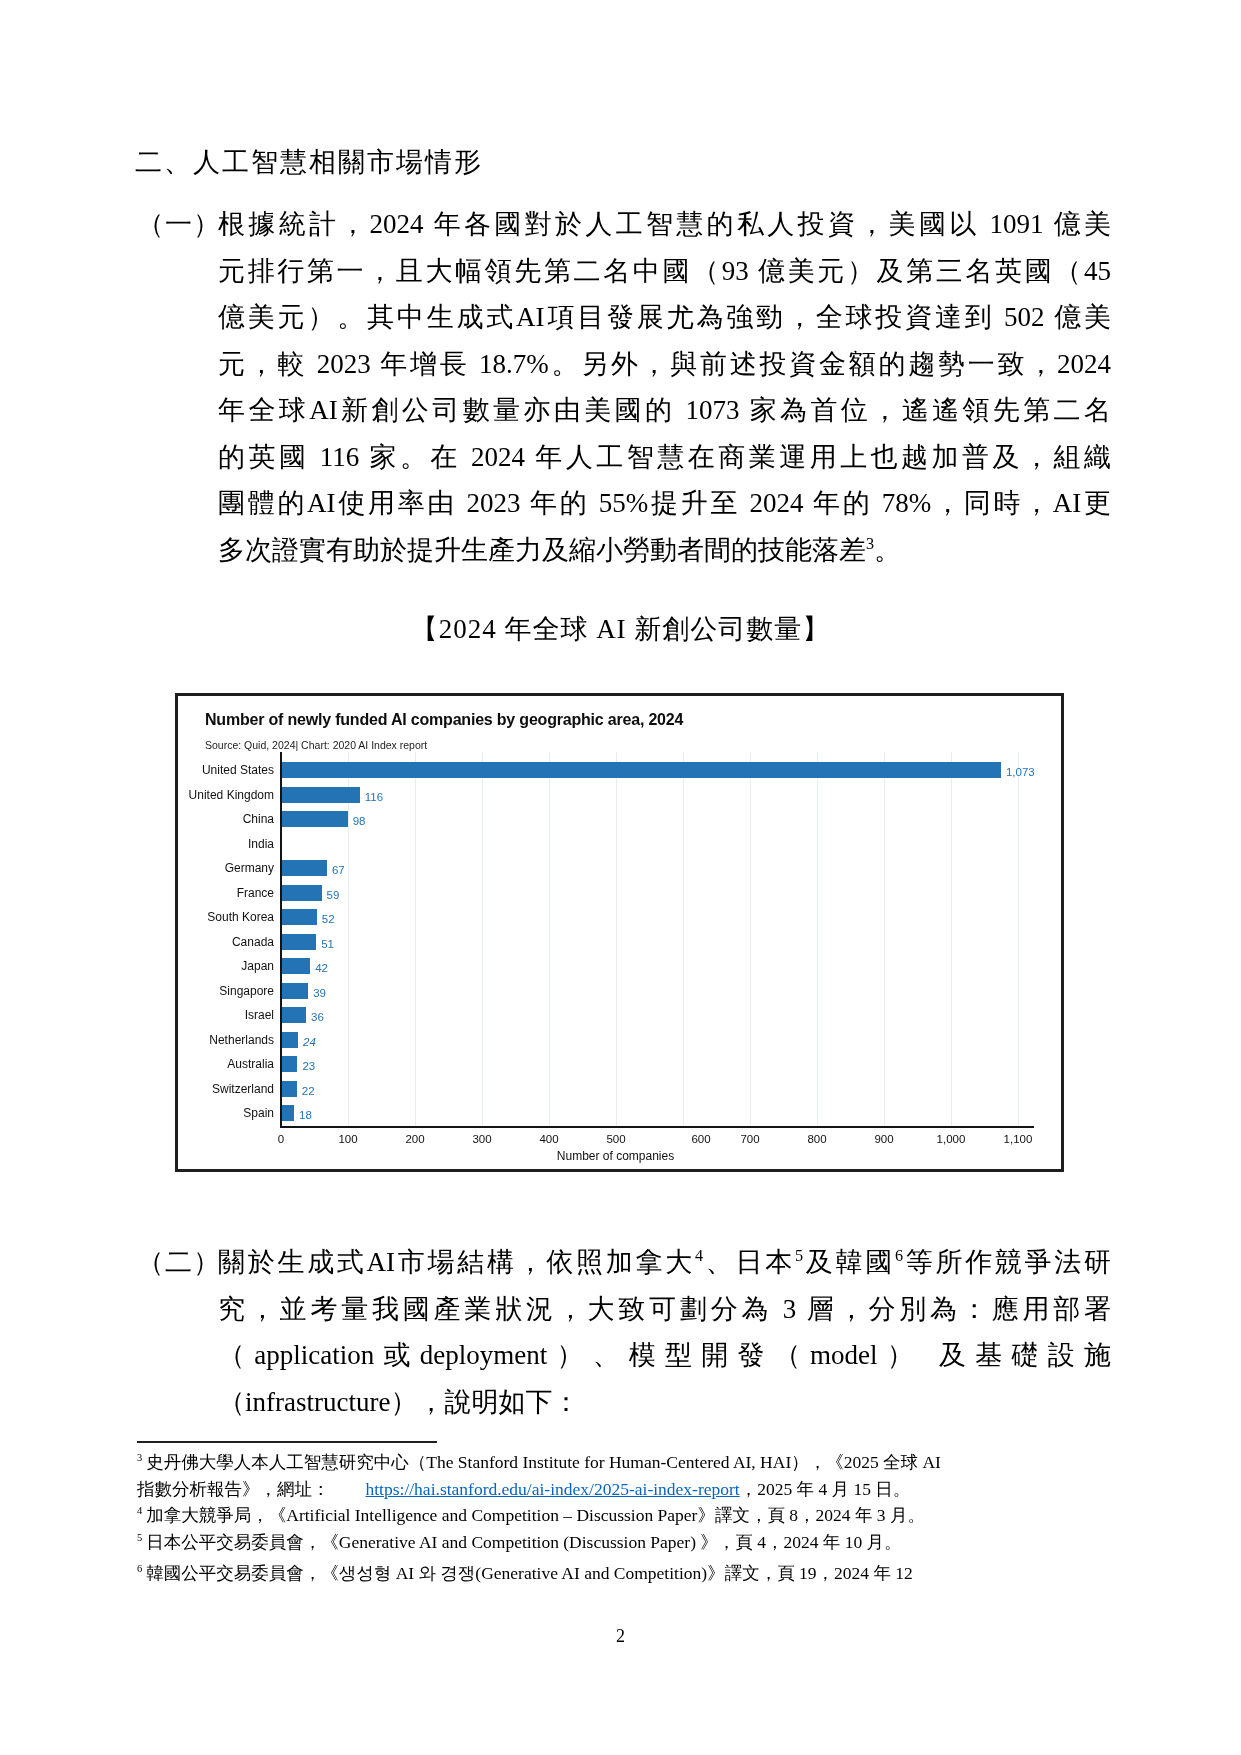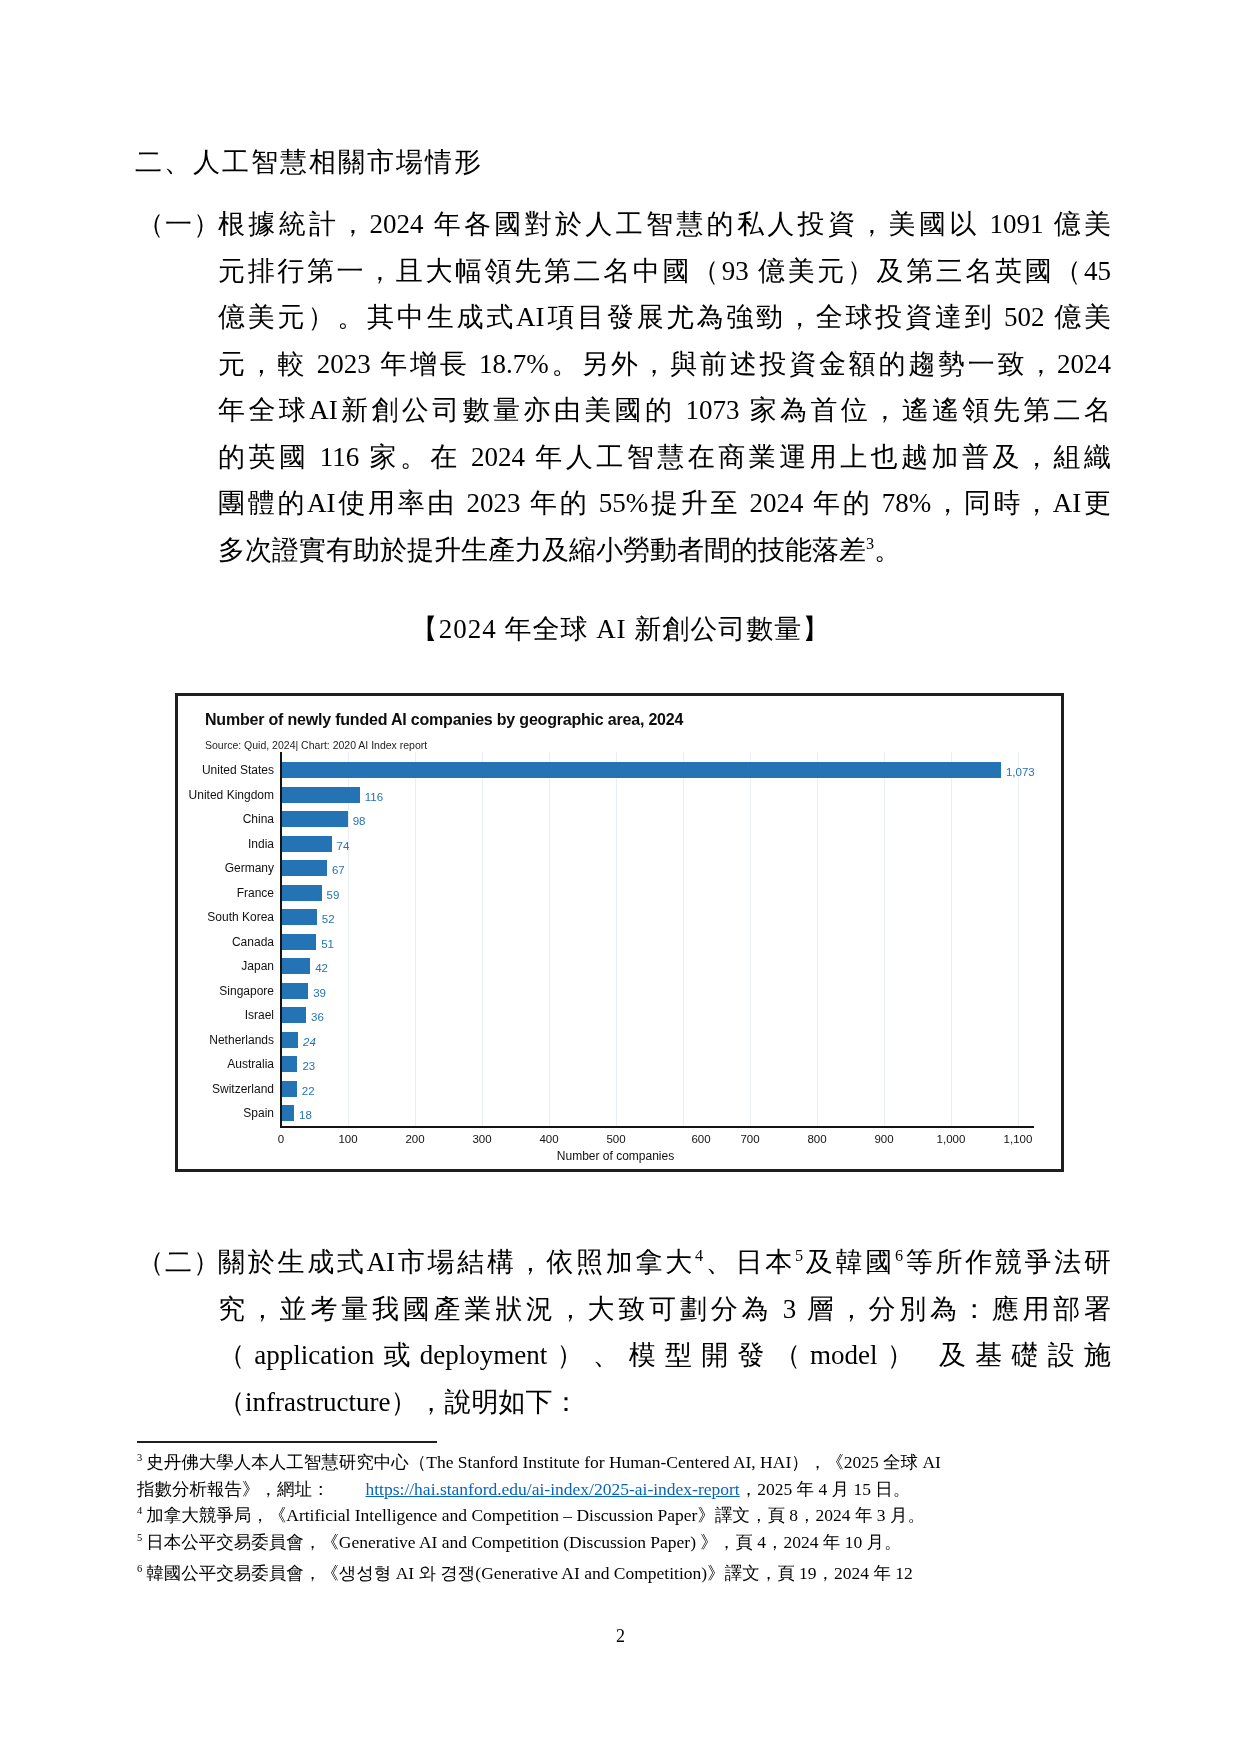--- a/index.html
+++ b/index.html
@@ -111,24 +111,20 @@
         </div>
         <div class="c-row">
           <span class="c-cat">China</span>
           <div class="c-track">
             <div class="c-bar" style="width: 65.66px; background: rgb(36, 116, 181);"></div>
             <span class="c-val" style="color: rgb(36, 116, 181);">98</span>
           </div>
         </div>
         <div class="c-row">
           <span class="c-cat">India</span>
-          <div class="c-track">
-            <div class="c-bar" style="width: 49.58px; background: rgb(36, 116, 181);"></div>
-            <span class="c-val" style="color: rgb(36, 116, 181);">74</span>
-          </div>
         </div>
         <div class="c-row">
           <span class="c-cat">Germany</span>
           <div class="c-track">
             <div class="c-bar" style="width: 44.89px; background: rgb(36, 116, 181);"></div>
             <span class="c-val" style="color: rgb(36, 116, 181);">67</span>
           </div>
         </div>
         <div class="c-row">
           <span class="c-cat">France</span>

